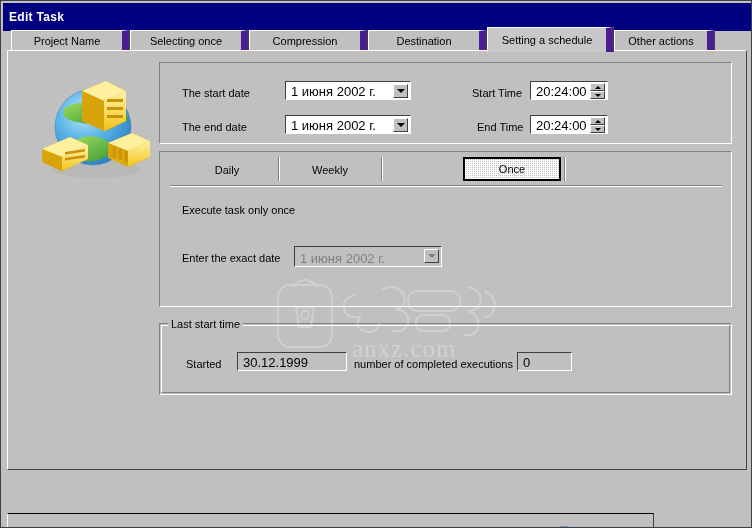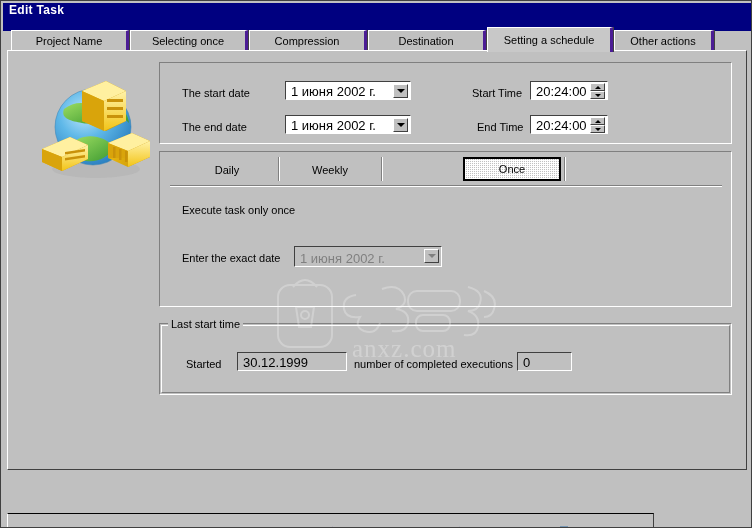--- a/index.html
+++ b/index.html
@@ -20,21 +20,21 @@
     border: 1px solid #404040;
   }
 
   
   .titlebar {
     position: absolute;
     left: 2px; top: 2px;
     width: 748px; height: 28px;
     background: #000080;
     display: flex;
-    align-items: flex-start;
+    align-items: center;
   }
   .titlebar .title-text {
     color: #ffffff;
     font-size: 12px;
     font-weight: bold;
     padding-left: 6px;
     letter-spacing: 0.3px;
     white-space: nowrap;
   }
 
@@ -44,21 +44,21 @@
     left: 10px; top: 26px;
     width: 736px; height: 24px;
   }
   .tab {
     position: absolute;
     top: 3px;
     height: 21px;
     background: #c0c0c0;
     border-top: 1px solid #ffffff;
     border-left: 1px solid #ffffff;
-    border-right: 3px solid #4c1d95;
+    border-right: 7px solid #4c1d95;
     border-bottom: none;
     box-shadow: 1px 0 0 #404040;
     display: flex;
     align-items: center;
     justify-content: center;
     font-size: 11px;
     color: #000000;
     box-sizing: border-box;
     white-space: nowrap;
     cursor: default;

